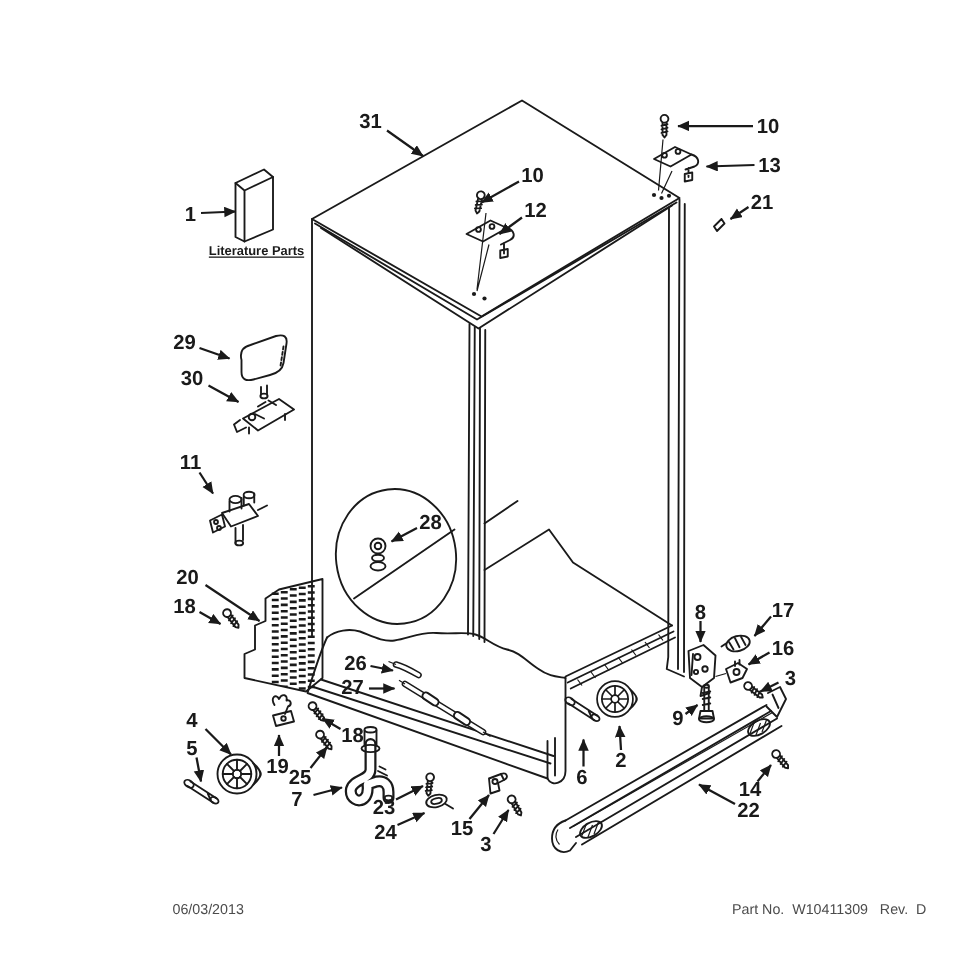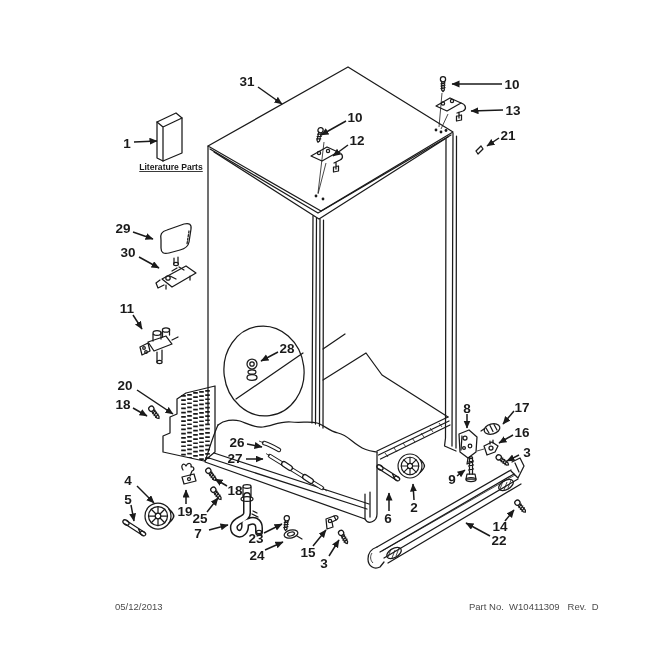--- a/index.html
+++ b/index.html
@@ -12,21 +12,21 @@
   .tubew{stroke:#ffffff;fill:none;stroke-linecap:round;stroke-linejoin:round;}
   .coil{stroke:#1a1a1a;stroke-width:4.6;fill:none;stroke-dasharray:1.7 2.5;}
   .dot{fill:#1a1a1a;stroke:none;}
   .callout-text{font-family:"Liberation Sans",sans-serif;font-size:13.5px;font-weight:bold;
                 fill:#1a1a1a;text-anchor:middle;}
   .arrow{stroke:#1a1a1a;stroke-width:1.5;fill:none;}
   .caption{font-family:"Liberation Sans",sans-serif;font-size:8.6px;font-weight:bold;
            fill:#1a1a1a;text-anchor:middle;text-decoration:underline;}
   .footer{position:absolute;top:601px;font-size:9.5px;color:#4c4c4c;white-space:pre;}
   .footer-left{left:115px;}
-  .footer-right{left:421px;padding-left:48px;}
+  .footer-right{left:440px;padding-left:48px;}
 </style>
 </head>
 <body>
 
 <div class="stage">
 <svg width="650" height="650" viewBox="0 0 650 650">
   <defs>
     <marker id="arr" markerWidth="9" markerHeight="8" refX="7.5" refY="3.5" orient="auto" markerUnits="userSpaceOnUse">
       <path d="M0,0 L8,3.5 L0,7 Z" fill="#1a1a1a"></path>
     </marker>
@@ -310,15 +310,15 @@
         <text x="414" y="511.5" class="callout-text">2</text>
         <line x1="389" y1="511" x2="389" y2="493" class="arrow" marker-end="url(#arr)"></line>
         <text x="388" y="522.5" class="callout-text">6</text>
         <line x1="505" y1="521" x2="514" y2="510" class="arrow" marker-end="url(#arr)"></line>
         <text x="500" y="530.5" class="callout-text">14</text>
         <line x1="490" y1="536" x2="466" y2="523" class="arrow" marker-end="url(#arr)"></line>
         <text x="499" y="544.5" class="callout-text">22</text>
       </g>
 </svg>
 
-<div class="footer footer-left">05/12/2013</div>
+<div class="footer footer-left">06/03/2013</div>
 <div class="footer footer-right">Part No.  W10411309   Rev.  D</div>
 </div>
 
 </body></html>

